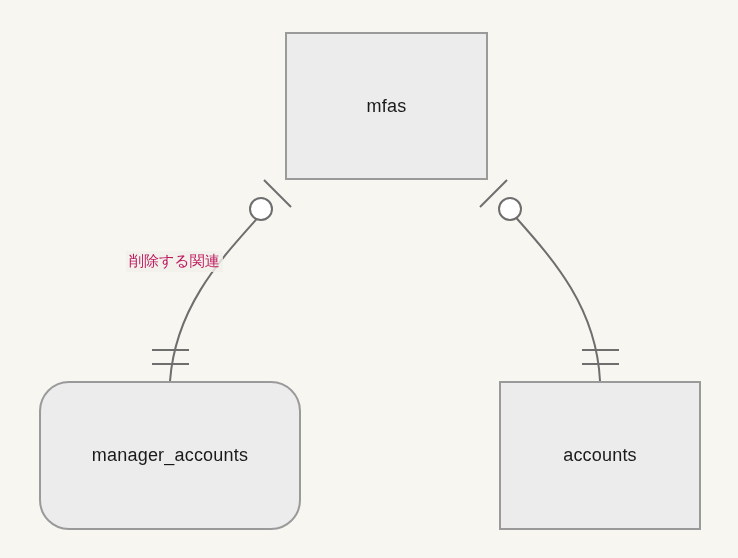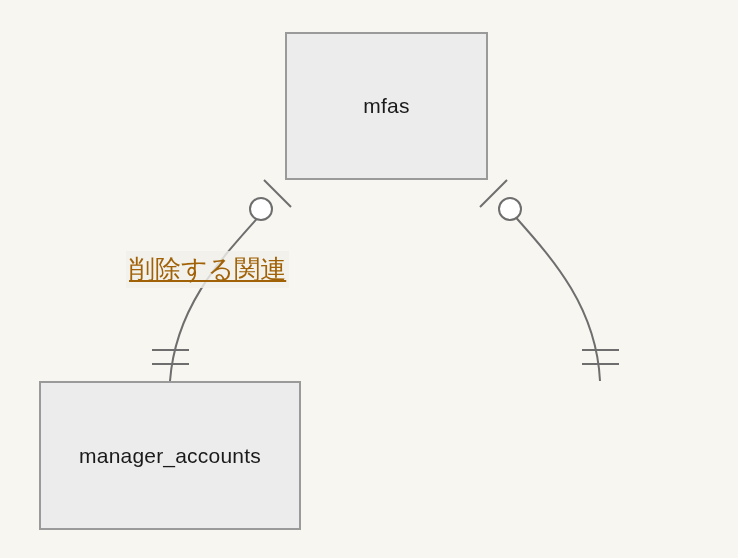--- a/index.html
+++ b/index.html
@@ -29,39 +29,38 @@
   .entity-box {
     position: absolute;
     box-sizing: border-box;
     background: #ececec;
     border: 2px solid #9a9a9a;
     display: flex;
     align-items: center;
     justify-content: center;
   }
   .entity-label {
-    font-size: 21px;
+    font-size: 18px;
     color: #1a1a1a;
     font-family: "Liberation Sans", "DejaVu Sans", sans-serif;
     letter-spacing: 0.2px;
     white-space: nowrap;
   }
   #box-mfas      { left: 285px; top: 32px;  width: 203px; height: 148px; }
-  #box-manager   { left: 39px;  top: 381px; width: 262px; height: 149px; }
+  #box-manager   { left: 39px;  top: 381px; width: 262px; height: 149px; border-radius: 30px; }
   #box-accounts  { left: 499px; top: 381px; width: 202px; height: 149px; }
 
   .edge-label {
     position: absolute;
-    font-size: 26px;
-    color: #a16207;
+    font-size: 15px;
+    color: #be185d;
     background: rgba(240,239,234,0.82);
     padding: 1px 3px;
     white-space: nowrap;
     font-family: "Liberation Sans", "DejaVu Sans", sans-serif;
-    text-decoration: underline;
   }
   #edge-label-left  { left: 126px; top: 251px; }
   #edge-label-right { left: 506px; top: 251px; }
 </style>
 </head>
 <body>
 
 <div id="diagram-root">
 
   <svg id="diagram-canvas" viewBox="0 0 738 558" xmlns="http://www.w3.org/2000/svg">
@@ -88,17 +87,20 @@
   </svg>
 
   <div class="entity-box" id="box-mfas">
     <span class="entity-label">mfas</span>
   </div>
 
   <div class="entity-box" id="box-manager">
     <span class="entity-label">manager_accounts</span>
   </div>
 
+  <div class="entity-box" id="box-accounts">
+    <span class="entity-label">accounts</span>
+  </div>
 
   <div class="edge-label" id="edge-label-left">削除する関連</div>
 
 
 </div>
 
 </body></html>

